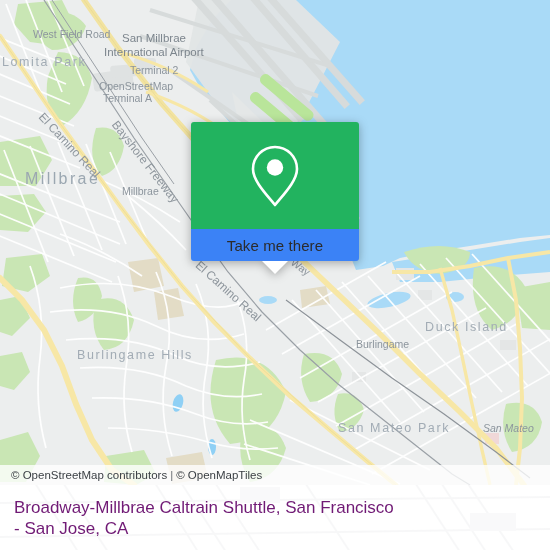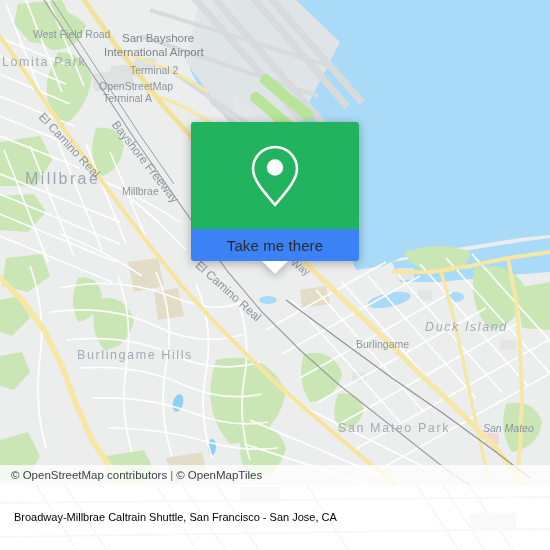--- a/index.html
+++ b/index.html
@@ -147,23 +147,23 @@
   #footer-inner {
     position: relative;
     height: 100%;
     display: flex;
     align-items: center;
     justify-content: space-between;
     padding: 0 12px 0 14px;
     box-sizing: border-box;
   }
   #caption {
-    font-size: 11px;
+    font-size: 17px;
     line-height: 21px;
-    color: #000000;
+    color: #701a75;
     max-width: 390px;
   }
   #moovit-logo {
     display: flex;
     align-items: center;
     gap: 1px;
     flex: none;
     margin-right: 6px;
   }
   #moovit-wordmark {
@@ -368,30 +368,30 @@
         <g stroke="#e6d78f" stroke-width="0.8" fill="none" opacity="0.7">
           <path d="M84 0 L118 48 L162 104 L208 156 L252 204"></path>
           <path d="M0 36 L56 118 L120 206 L182 286 L250 358 L330 430 L396 485"></path>
         </g>
 
       </g>
     </svg>
 
     <div class="map-label lbl-place-sm" style="left:33px; top:28px;">West Field Road</div>
     <div class="map-label lbl-place-mid" style="left:2px; top:55px;">Lomita Park</div>
-    <div class="map-label lbl-poi" style="left:122px; top:32px;">San Bayshore</div>
+    <div class="map-label lbl-poi" style="left:122px; top:32px;">San Millbrae</div>
     <div class="map-label lbl-poi" style="left:104px; top:46px;text-align:center;">International Airport</div>
     <div class="map-label lbl-place-sm" style="left:130px; top:64px;">Terminal 2</div>
     <div class="map-label lbl-place-sm" style="left:99px; top:80px;">OpenStreetMap</div>
     <div class="map-label lbl-place-sm" style="left:103px; top:92px;">Terminal A</div>
     <div class="map-label lbl-place-big" style="left:25px; top:170px;">Millbrae</div>
     <div class="map-label lbl-place-sm" style="left:122px; top:185px;">Millbrae</div>
     <div class="map-label lbl-place-mid" style="left:77px; top:348px;">Burlingame Hills</div>
     <div class="map-label lbl-place-sm" style="left:356px; top:338px;">Burlingame</div>
-    <div class="map-label lbl-place-mid" style="left:425px; top:320px;font-style:italic;">Duck Island</div>
+    <div class="map-label lbl-place-mid" style="left:425px; top:320px;">Duck Island</div>
     <div class="map-label lbl-place-mid" style="left:338px; top:421px;">San Mateo Park</div>
     <div class="map-label lbl-place-sm" style="left:483px; top:422px;font-style:italic;">San Mateo</div>
 
     <div class="map-label lbl-road-big" style="left:46px; top:110px; transform:rotate(47deg);">El Camino Real</div>
     <div class="map-label lbl-road-big" style="left:120px; top:118px; transform:rotate(52deg);">Bayshore Freeway</div>
     <div class="map-label lbl-road-big" style="left:202px; top:258px; transform:rotate(42deg);">El Camino Real</div>
     <div class="map-label lbl-road" style="left:296px; top:256px; transform:rotate(36deg);">Way</div>
 
     <div id="attribution">
       <span>© OpenStreetMap contributors</span>

